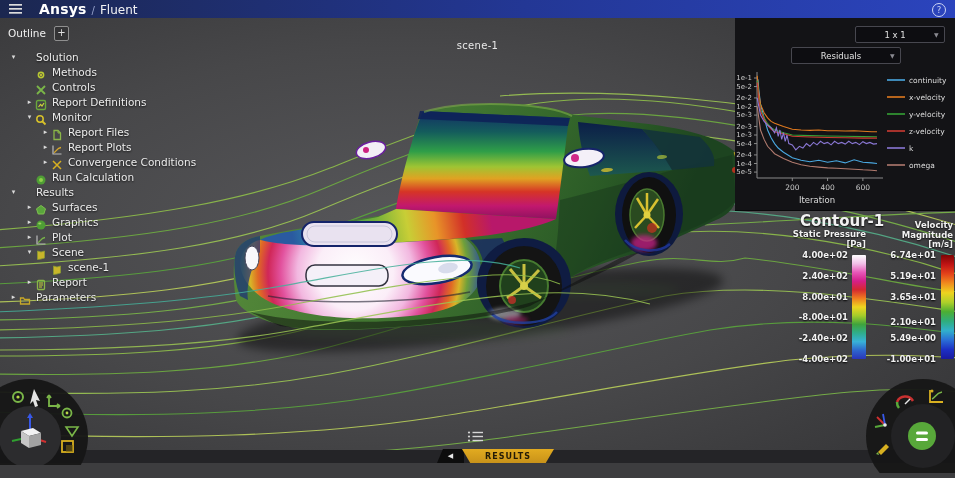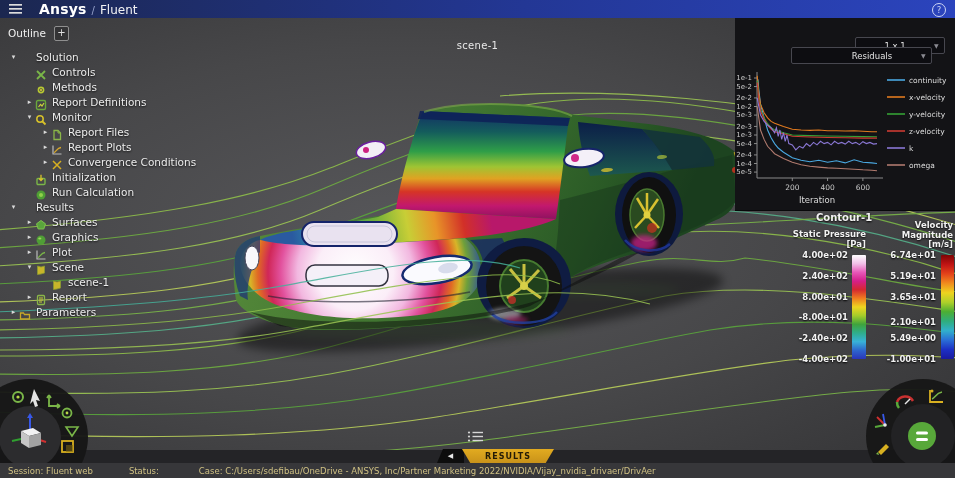--- a/index.html
+++ b/index.html
@@ -35,28 +35,28 @@
   .trow .caret{width:11px;font-size:7px;color:#dadada;text-align:center;flex:none;}
   .trow .ticon{width:12px;height:12px;margin-right:5px;flex:none;}
   .trow .tlabel{font-size:10.5px;color:#ececec;text-shadow:0 1px 2px rgba(0,0,0,.8);}
   
   #res-panel{position:absolute;left:735px;top:18px;width:220px;height:192px;background:#131316;
     z-index:30;border-bottom:1px solid #08080a;}
   .dd{position:absolute;height:15px;background:#0d0d11;border:1px solid #47474f;border-radius:2px;
     display:flex;align-items:center;cursor:pointer;}
   .dd .dd-label{flex:1;text-align:center;font-size:8.5px;color:#e2e2e2;}
   .dd .dd-caret{width:10px;font-size:6px;color:#8a8a92;}
-  #grid-dd{right:10px;top:19px;width:88px;}
-  #plot-dd{left:56px;top:29px;width:108px;padding-left:31px;}
+  #grid-dd{right:10px;top:8px;width:88px;}
+  #plot-dd{left:56px;top:29px;width:108px;}
   #res-chart{position:absolute;left:0;top:48px;}
   
   #contour{position:absolute;left:780px;top:203px;width:175px;height:170px;z-index:10;color:#f2f2f2;}
   #clipped-obj{position:absolute;right:3px;top:0;height:7px;overflow:hidden;opacity:.55;
     font-size:7px;color:#bdbdbd;display:flex;gap:4px;align-items:flex-start;}
-  #contour-title{position:absolute;left:36px;top:9px;font-size:10px;font-weight:bold;
+  #contour-title{position:absolute;left:20px;top:9px;font-size:15px;font-weight:bold;
     text-shadow:0 1px 2px #000;}
   .cb-title{position:absolute;text-align:right;font-size:8.5px;font-weight:bold;line-height:9.5px;
     text-shadow:0 1px 2px #000;}
   #p-title{right:89px;top:27px;}
   #v-title{right:2px;top:18px;}
   .cbar{position:absolute;top:52px;width:14px;height:104px;border-radius:1px;}
   #p-bar{left:72px;}
   #v-bar{left:161px;width:13px;}
   .cb-label{position:absolute;font-size:8.5px;font-weight:bold;text-shadow:0 1px 2px #000;
     white-space:nowrap;}
@@ -266,33 +266,33 @@
     </div>
     <div id="tree">
         <div class="trow" style="padding-left: 0px;">
           <span class="caret">▾</span>
           <span class="ticon"></span>
           <span class="tlabel">Solution</span>
         </div>
         <div class="trow" style="padding-left: 16px;">
           <span class="caret"></span>
           <span class="ticon"><svg width="12" height="12" viewBox="0 0 12 12">
-              <path d="M2 2 L10 10 M10 2 L2 10" stroke="#7ab648" stroke-width="1.8"></path>
-            </svg></span>
-          <span class="tlabel">Controls</span>
-        </div>
-        <div class="trow" style="padding-left: 16px;">
-          <span class="caret"></span>
-          <span class="ticon"><svg width="12" height="12" viewBox="0 0 12 12">
               <circle cx="6" cy="6" r="2.6" fill="none" stroke="#b8c832" stroke-width="1.6"></circle>
               <circle cx="6" cy="6" r="1" fill="#e8d838"></circle>
             </svg></span>
           <span class="tlabel">Methods</span>
         </div>
         <div class="trow" style="padding-left: 16px;">
+          <span class="caret"></span>
+          <span class="ticon"><svg width="12" height="12" viewBox="0 0 12 12">
+              <path d="M2 2 L10 10 M10 2 L2 10" stroke="#7ab648" stroke-width="1.8"></path>
+            </svg></span>
+          <span class="tlabel">Controls</span>
+        </div>
+        <div class="trow" style="padding-left: 16px;">
           <span class="caret">▸</span>
           <span class="ticon"><svg width="12" height="12" viewBox="0 0 12 12">
               <rect x="1.5" y="1.5" width="9" height="9" rx="1.5" fill="none" stroke="#6aa83c" stroke-width="1.4"></rect>
               <path d="M3.5 8 L5.5 5.5 L7 7 L9 4" stroke="#c8d23a" fill="none" stroke-width="1.2"></path>
             </svg></span>
           <span class="tlabel">Report Definitions</span>
         </div>
         <div class="trow" style="padding-left: 16px;">
           <span class="caret">▾</span>
           <span class="ticon"><svg width="12" height="12" viewBox="0 0 12 12">
@@ -316,28 +316,20 @@
               <path d="M3 8.5 C5 8 6 4 10 3.5" stroke="#d8a828" fill="none" stroke-width="1.3"></path>
             </svg></span>
           <span class="tlabel">Report Plots</span>
         </div>
         <div class="trow" style="padding-left: 32px;">
           <span class="caret">▸</span>
           <span class="ticon"><svg width="12" height="12" viewBox="0 0 12 12">
               <path d="M2 2 L6 6 L2 10 M10 2 L6 6 L10 10" stroke="#d8b020" fill="none" stroke-width="1.5"></path>
             </svg></span>
           <span class="tlabel">Convergence Conditions</span>
-        </div>
-        <div class="trow" style="padding-left: 16px;">
-          <span class="caret"></span>
-          <span class="ticon"><svg width="12" height="12" viewBox="0 0 12 12">
-              <rect x="2" y="4.5" width="8" height="6" rx="1" fill="none" stroke="#7ab648" stroke-width="1.4"></rect>
-              <path d="M6 .8 V6.2 M4 4.5 L6 6.5 L8 4.5" stroke="#d8c22a" fill="none" stroke-width="1.3"></path>
-            </svg></span>
-          <span class="tlabel">Initialization</span>
         </div>
         <div class="trow" style="padding-left: 16px;">
           <span class="caret"></span>
           <span class="ticon"><svg width="12" height="12" viewBox="0 0 12 12">
               <circle cx="6" cy="6" r="4.5" fill="#4f9e35"></circle>
               <circle cx="6" cy="6" r="2" fill="#8fd04a"></circle>
             </svg></span>
           <span class="tlabel">Run Calculation</span>
         </div>
         <div class="trow" style="padding-left: 0px;">
@@ -506,25 +498,20 @@
   </svg>
   <div id="results-group">
     <div id="back-tab">
         <span>◀</span>
       </div>
     <div id="results-tab">
       <span>RESULTS</span>
     </div>
   </div>
 
-  <div id="statusbar">
-    <span class="s1">Session: Fluent web</span>
-    <span class="s2">Status:</span>
-    <span class="s3">Case: C:/Users/sdefibau/OneDrive - ANSYS, Inc/Partner Marketing 2022/NVIDIA/Vijay_nvidia_drivaer/DrivAer</span>
-  </div>
 
   <svg id="nav-left" width="120" height="110" viewBox="0 0 120 110">
     <circle cx="30" cy="82" r="58" fill="#161616" opacity=".95"></circle>
     <circle cx="30" cy="82" r="31" fill="#2c2c2e"></circle>
     <g>
         <circle cx="18" cy="42" r="5" fill="none" stroke="#7ab648" stroke-width="2"></circle>
         <circle cx="18" cy="42" r="1.6" fill="#b8d848"></circle>
       </g>
     <g>
         <path d="M34 34 L40 46 L36 45 L38 51 L35 52 L33 46 L30 49 Z" fill="#e4e4e4"></path>

